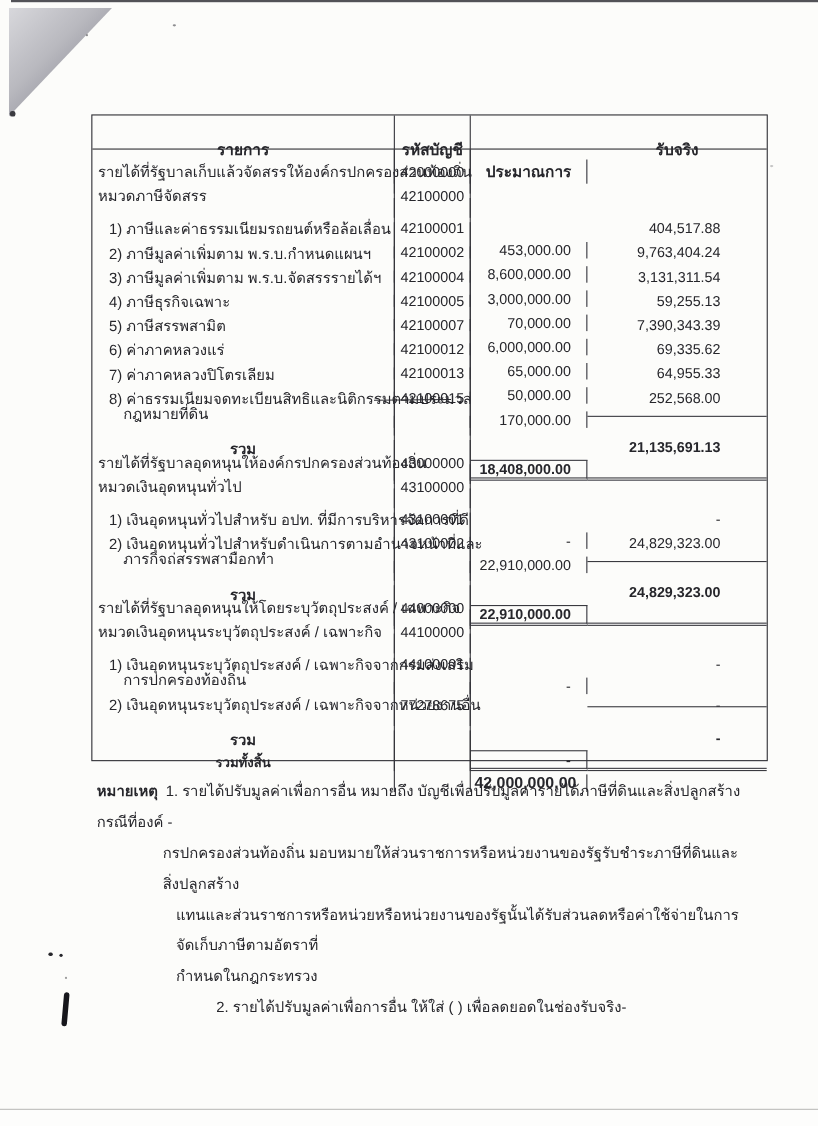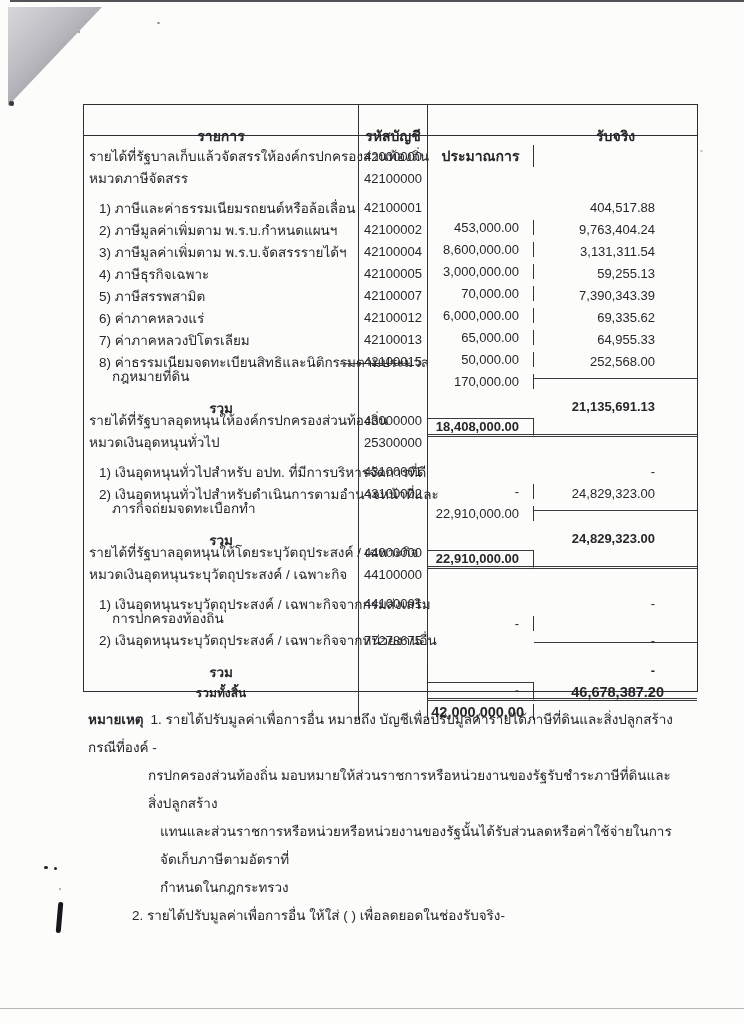--- a/index.html
+++ b/index.html
@@ -51,21 +51,21 @@
     content:"";position:absolute;left:-19px;top:52%;width:70px;
     border-top:1.8px solid #2c2c31;transform:rotate(-.6deg);
   }
 
   
   .notes{position:absolute;left:88px;top:706px;width:590px;font-size:13.5px;line-height:28px;}
   .note-head{font-weight:bold;margin-right:7px;}
   .nl2{margin-left:60px;}
   .nl3{margin-left:72px;}
   .nl4{margin-left:72px;}
-  .nl5{margin-left:44px;}
+  .nl5{text-align:center;}
 
   
   .ink-dot1{position:absolute;left:44px;top:866px;width:4px;height:3px;background:#26262b;border-radius:2px;}
   .ink-dot2{position:absolute;left:54px;top:867px;width:3px;height:3px;background:#26262b;border-radius:2px;}
   .ink-dot3{position:absolute;left:59px;top:888px;width:2px;height:2px;background:#9a9a9a;border-radius:1px;}
   .ink-stroke{position:absolute;left:57px;top:902px;width:4.5px;height:31px;background:#17171c;border-radius:2.5px;transform:rotate(5deg);}
 </style>
 </head>
 <body>
 
@@ -157,38 +157,38 @@
         <div class="cell c4">21,135,691.13</div>
       </div>
       <div class="row head">
         <div class="cell c1">รายได้ที่รัฐบาลอุดหนุนให้องค์กรปกครองส่วนท้องถิ่น</div>
         <div class="cell c2">43000000</div>
         <div class="cell c3"></div>
         <div class="cell c4"></div>
       </div>
       <div class="row head">
         <div class="cell c1">หมวดเงินอุดหนุนทั่วไป</div>
-        <div class="cell c2">25300000</div>
+        <div class="cell c2">43100000</div>
         <div class="cell c3"></div>
         <div class="cell c4"></div>
       </div>
       <div class="row item">
         <div class="cell c1">1) เงินอุดหนุนทั่วไปสำหรับ อปท. ที่มีการบริหารจัดการที่ดี</div>
         <div class="cell c2">43100001</div>
         <div class="cell c3">-</div>
         <div class="cell c4">-</div>
       </div>
       <div class="row item">
         <div class="cell c1">2) เงินอุดหนุนทั่วไปสำหรับดำเนินการตามอำนาจหน้าที่และ</div>
         <div class="cell c2">43100002</div>
         <div class="cell c3">22,910,000.00</div>
         <div class="cell c4">24,829,323.00</div>
       </div>
       <div class="row cont">
-        <div class="cell c1">ภารกิจถ่ยมจดทะเบือกทำ</div>
+        <div class="cell c1">ภารกิจถ่สรรพสามือกทำ</div>
         <div class="cell c2"></div>
         <div class="cell c3"></div>
         <div class="cell c4"></div>
       </div>
       <div class="row total">
         <div class="cell c1">รวม</div>
         <div class="cell c2"></div>
         <div class="cell c3">22,910,000.00</div>
         <div class="cell c4">24,829,323.00</div>
       </div>
@@ -225,21 +225,20 @@
       <div class="row total">
         <div class="cell c1">รวม</div>
         <div class="cell c2"></div>
         <div class="cell c3">-</div>
         <div class="cell c4">-</div>
       </div>
       <div class="row grand">
         <div class="cell c1">รวมทั้งสิ้น</div>
         <div class="cell c2"></div>
         <div class="cell c3">42,000,000.00</div>
-        <div class="cell c4">46,678,387.20</div>
       </div>
     </div>
 </div>
 
 <div class="notes">
   <div class="nl1">
     <span class="note-head">หมายเหตุ</span><span>1.  รายได้ปรับมูลค่าเพื่อการอื่น  หมายถึง  บัญชีเพื่อปรับมูลค่ารายได้ภาษีที่ดินและสิ่งปลูกสร้าง  กรณีที่องค์ -</span>
   </div>
   <div class="nl2">กรปกครองส่วนท้องถิ่น  มอบหมายให้ส่วนราชการหรือหน่วยงานของรัฐรับชำระภาษีที่ดินและสิ่งปลูกสร้าง</div>
   <div class="nl3">แทนและส่วนราชการหรือหน่วยหรือหน่วยงานของรัฐนั้นได้รับส่วนลดหรือค่าใช้จ่ายในการจัดเก็บภาษีตามอัตราที่</div>

